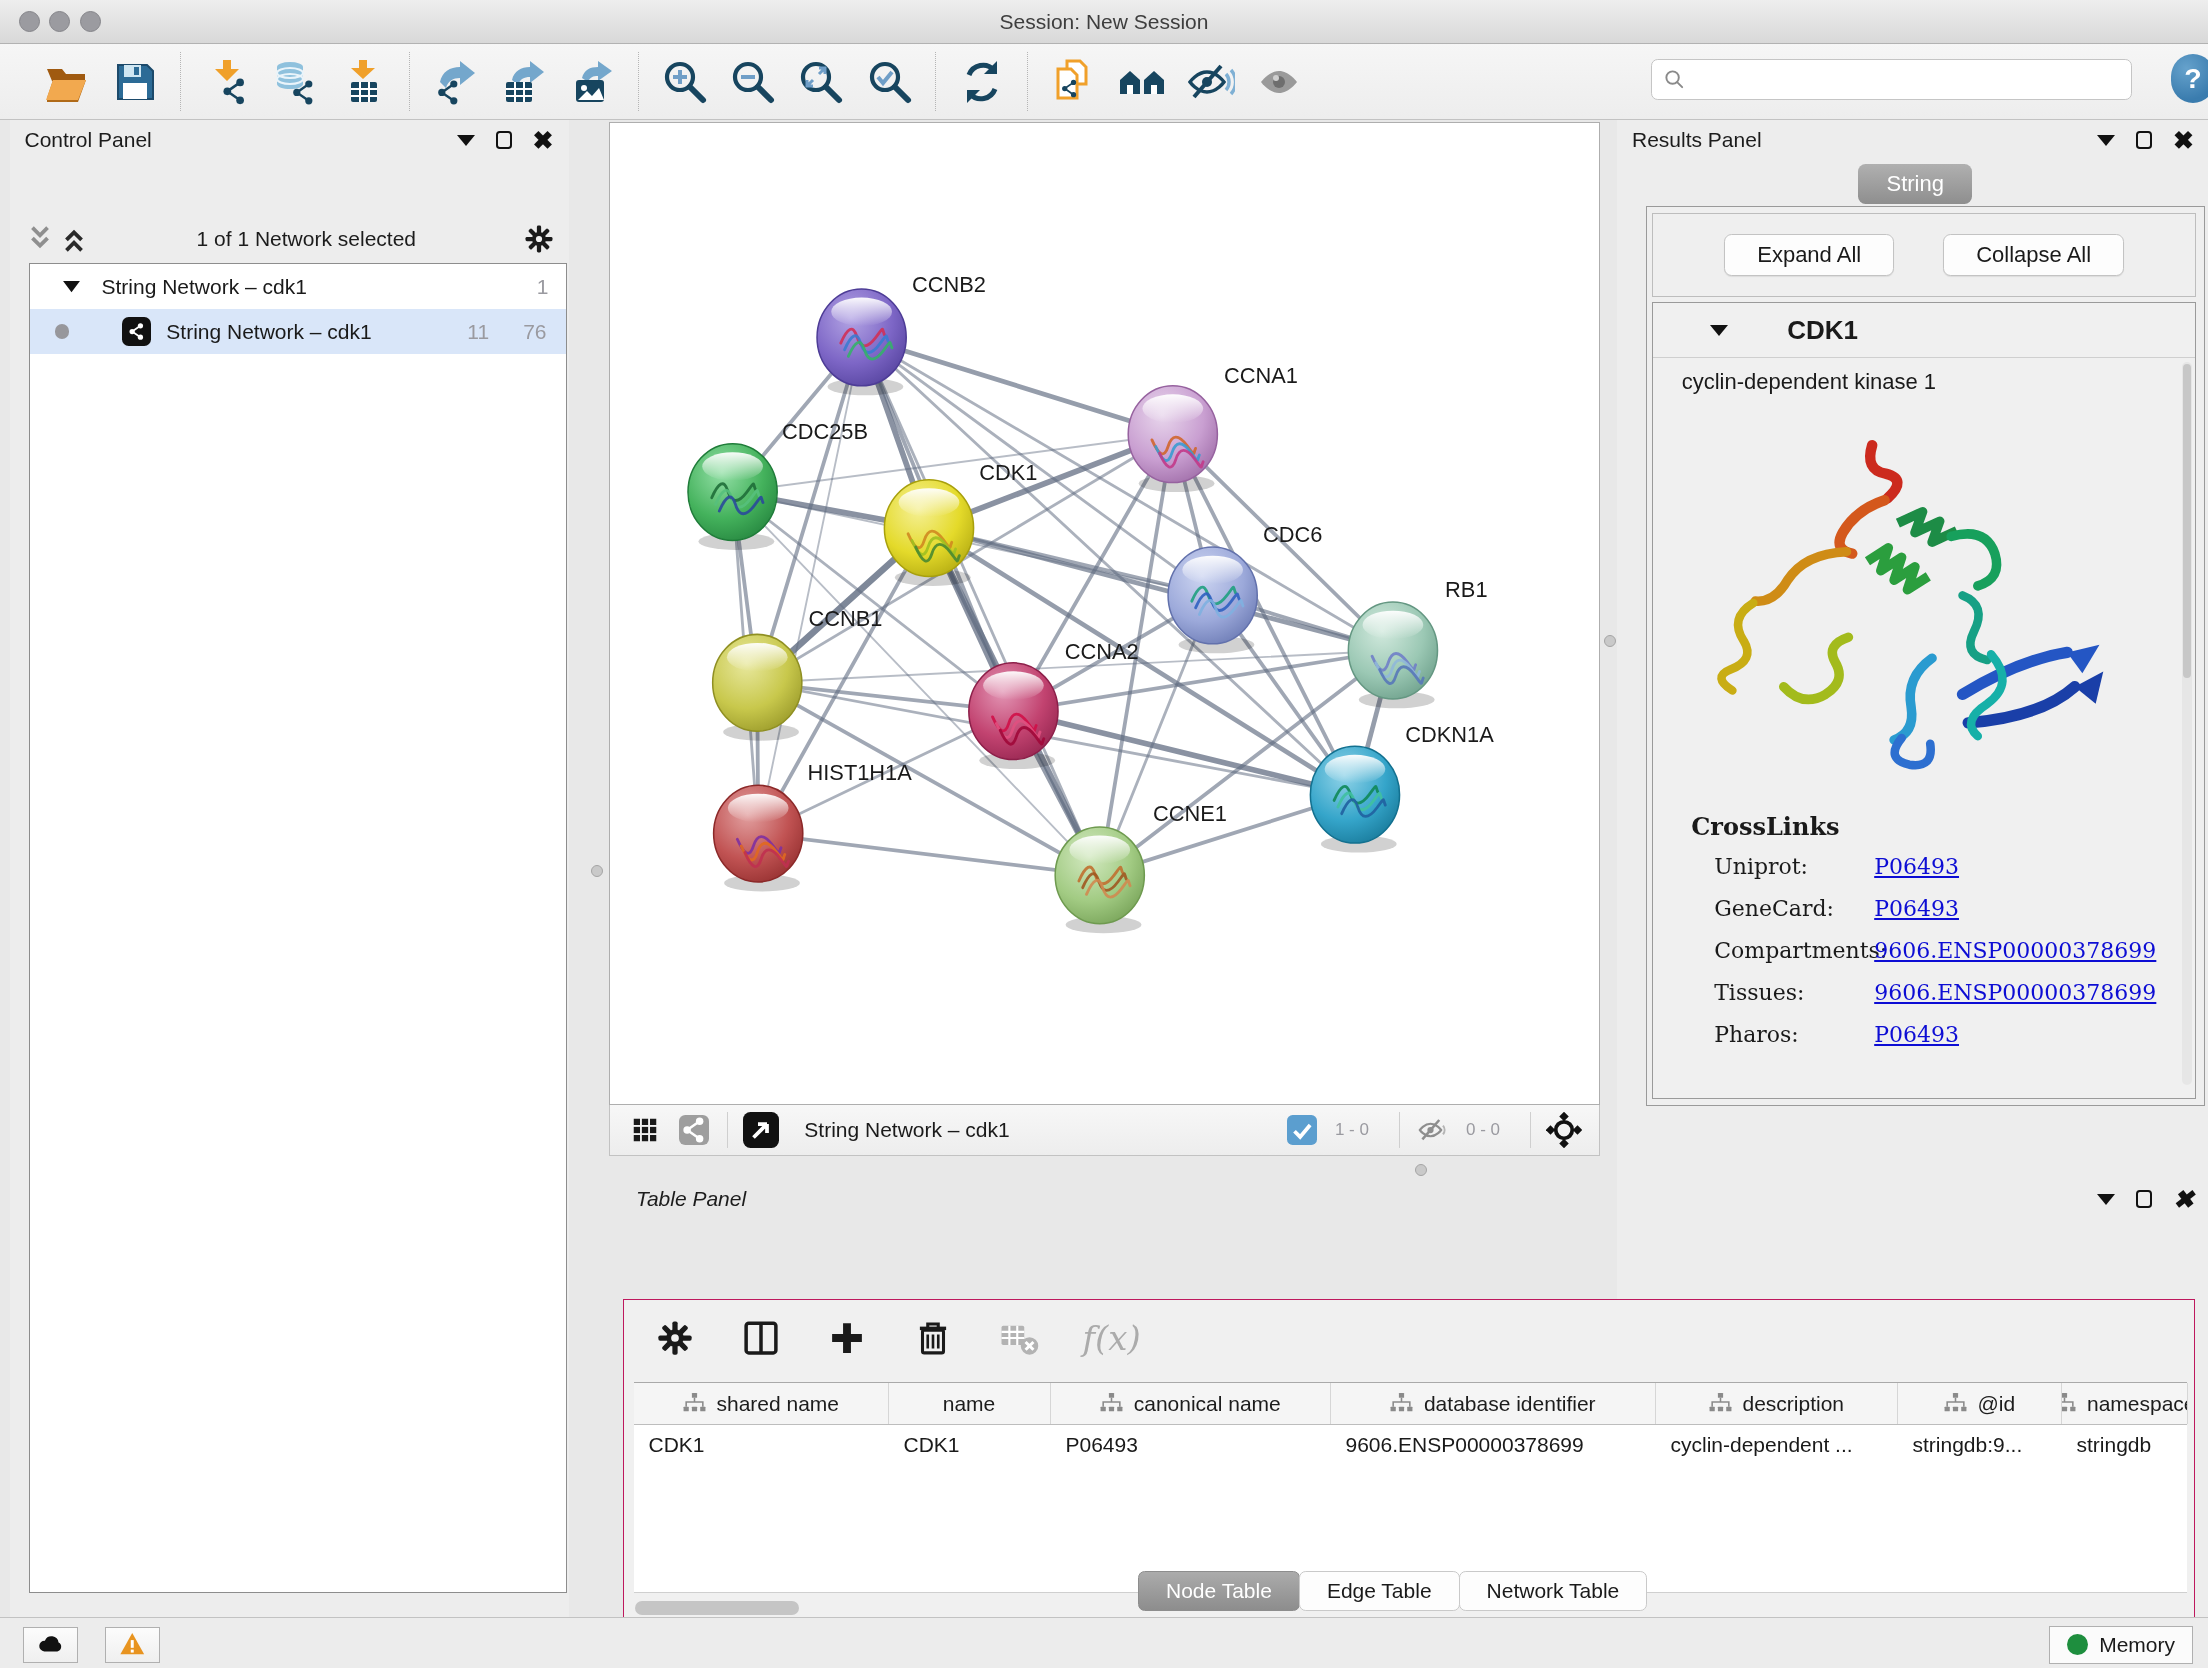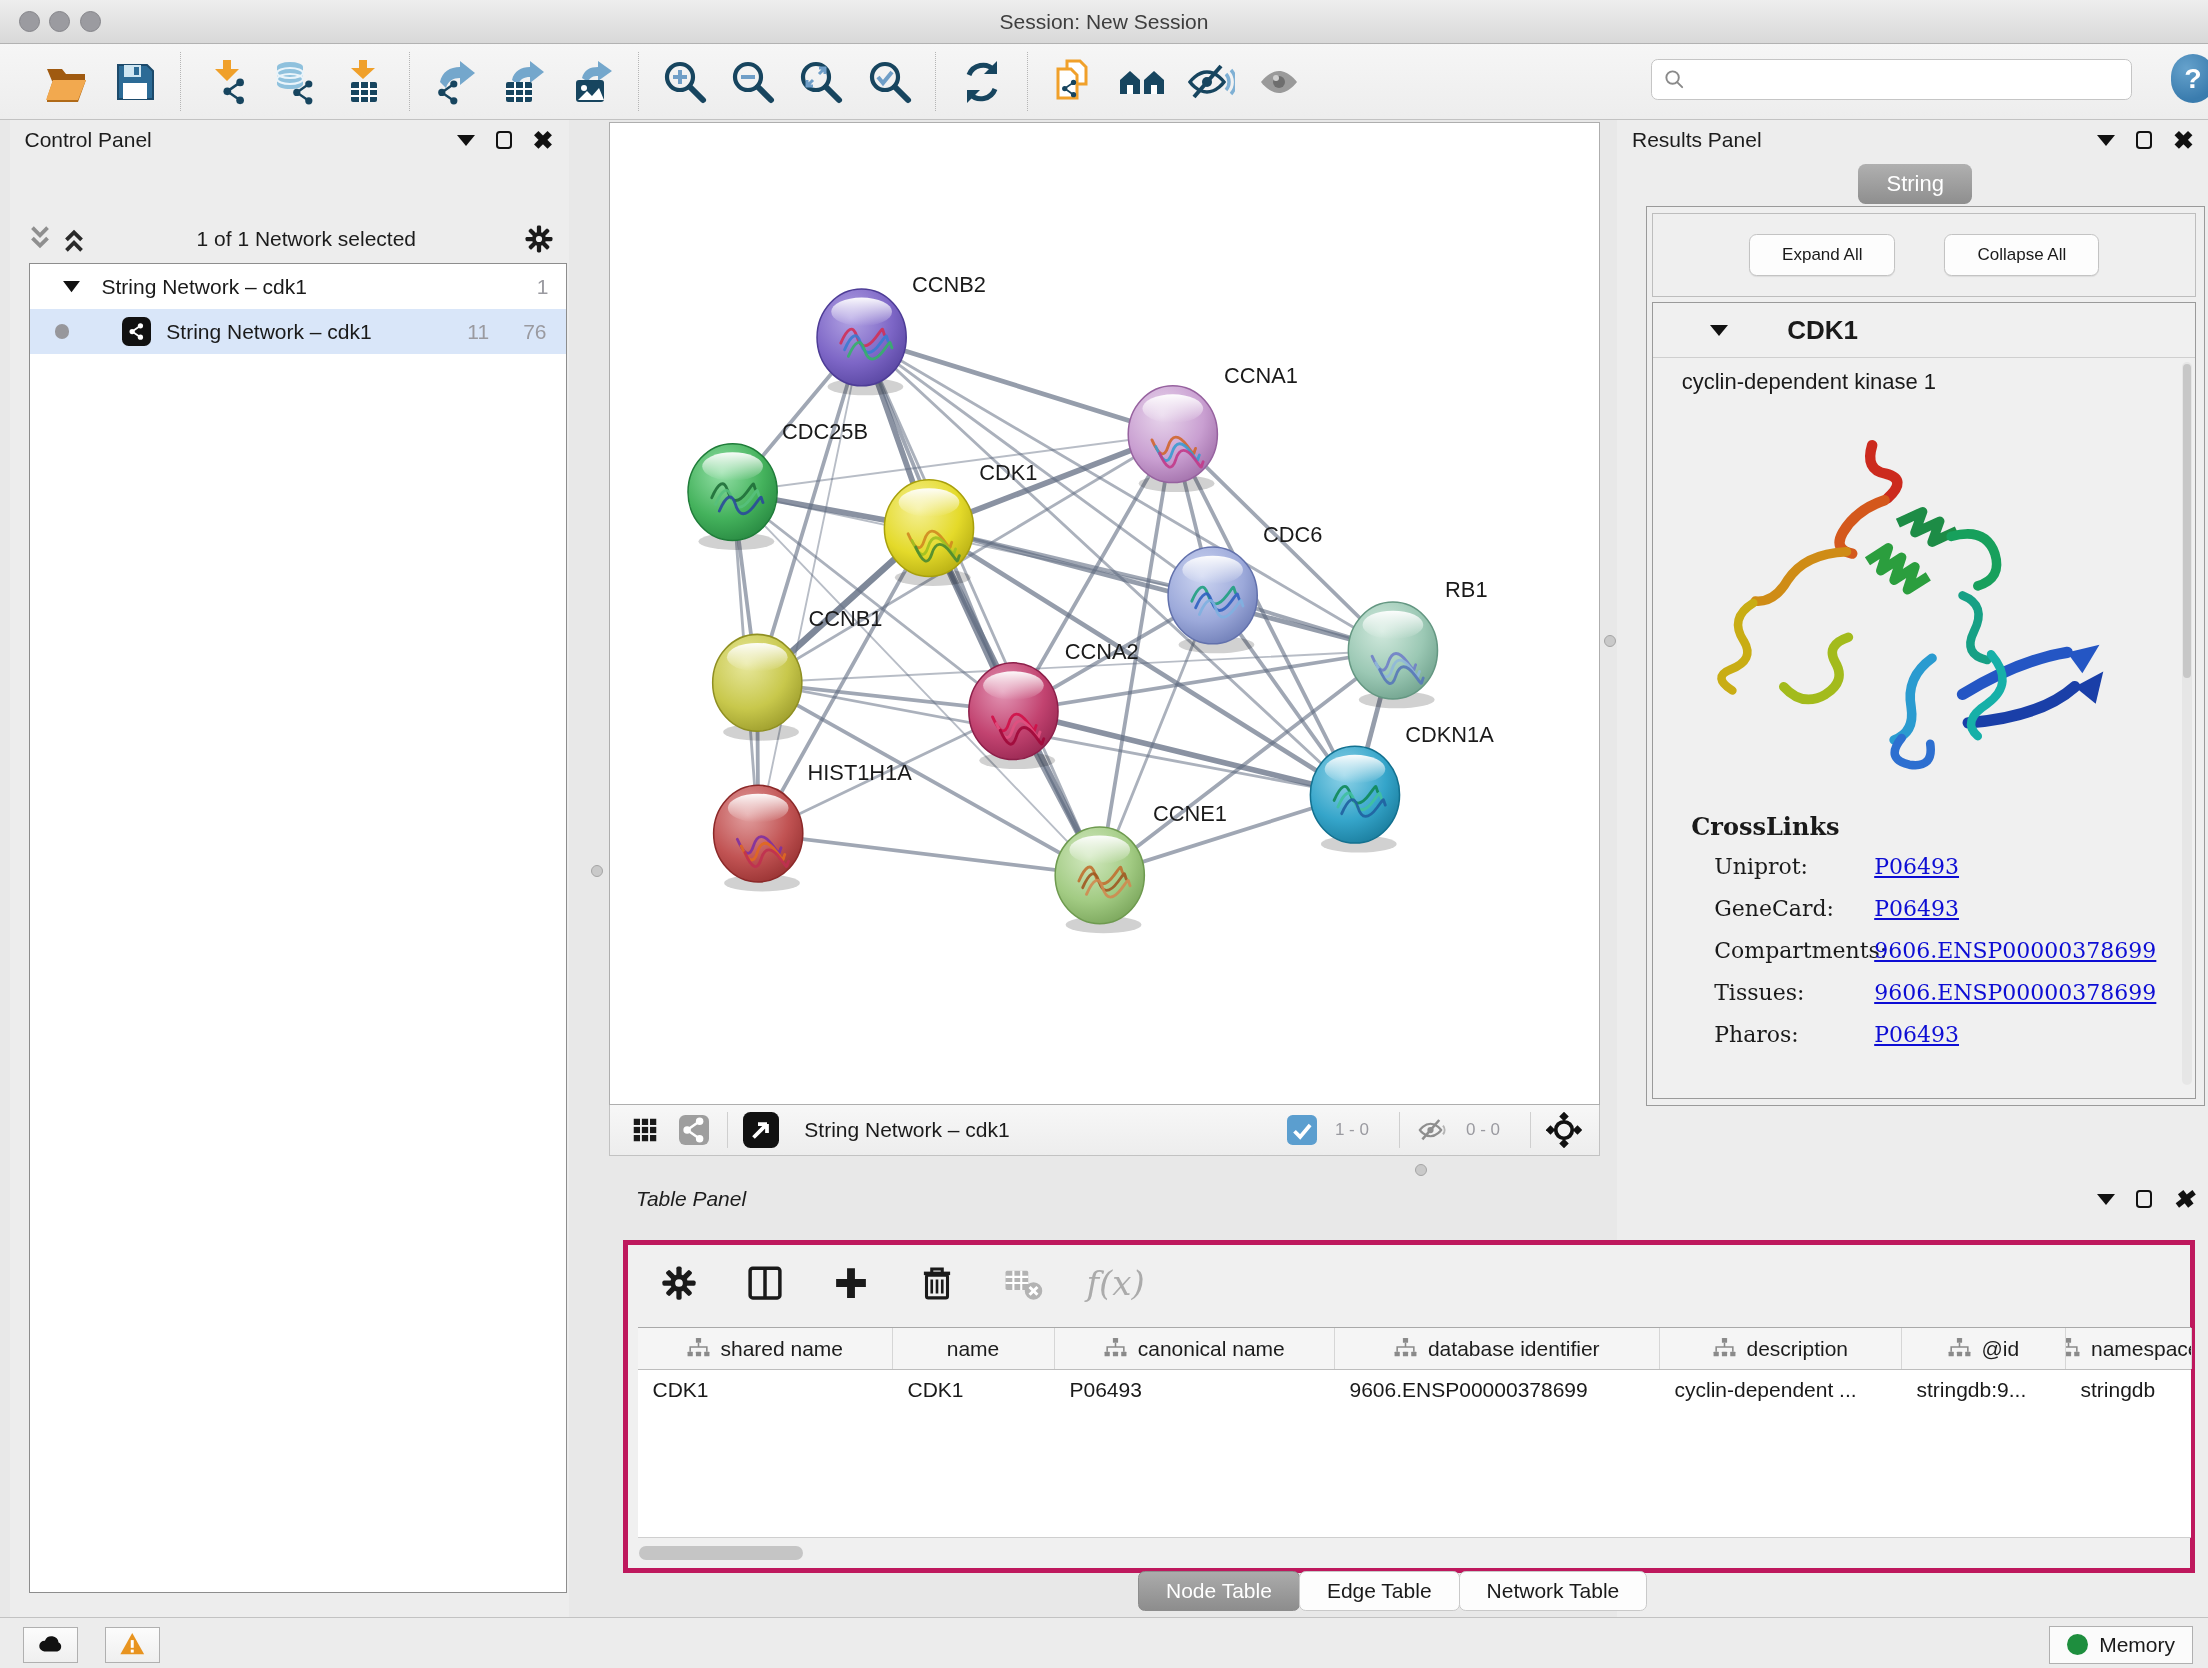--- a/index.html
+++ b/index.html
@@ -62,39 +62,39 @@
 
   .split-dot { width:12.4px; height:12.4px; border-radius:50%; background:#c9c9c9; border:1px solid #a5a5a5; }
 
   
   #results-panel { left:1617px; top:120px; width:592px; height:1497px; background:#ededed; }
   #rp-header { left:0; top:0; width:100%; height:40px; display:flex; align-items:center; padding:0 15px; }
   #rp-header .panel-title { flex:1; }
   #rp-tab { left:241px; top:44px; height:40px; padding:0 28.5px; background:linear-gradient(#b0b0b0,#8e8e8e); color:#fff; font-size:22px; border-radius:7.6px; display:inline-flex; align-items:center; cursor:pointer; }
   #rp-box { left:28.5px; top:86px; width:559px; height:900px; background:#efefef; border:1.9px solid #9a9a9a; }
   #rp-actions { left:5.7px; top:5.7px; width:544px; height:84px; border:1px solid #bdbdbd; display:flex; align-items:center; justify-content:center; gap:49px; }
-  .rp-btn { height:42px; padding:0 32px; background:#fdfdfd; border:1px solid #c3c3c3; border-radius:7.6px; font-size:17px; display:flex; align-items:center; cursor:pointer; box-shadow:0 1px 1px rgba(0,0,0,.08); }
+  .rp-btn { height:42px; padding:0 32px; background:#fdfdfd; border:1px solid #c3c3c3; border-radius:7.6px; font-size:22px; display:flex; align-items:center; cursor:pointer; box-shadow:0 1px 1px rgba(0,0,0,.08); }
   #rp-entry { left:5.7px; top:95px; width:544px; height:797px; border:1px solid #9a9a9a; background:#f0f0f0; }
   #rp-gene-row { height:55px; display:flex; align-items:center; border-bottom:1px solid #cfcfcf; }
   #rp-gene-row .tri-down { margin-left:57px; }
   #rp-gene { font-size:26px; font-weight:bold; margin-left:59px; }
   #rp-desc { font-size:22px; padding:11.4px 0 3.8px 28.5px; }
   #rp-protein { display:block; margin:9.5px auto 0; }
   #rp-crosslinks { padding:15px 0 0 38px; font-family:"DejaVu Serif", serif; }
   #cl-title { font-size:24px; font-weight:bold; margin-bottom:13px; }
   .clrow { display:flex; margin-bottom:17px; font-size:22px; }
   .cllabel { width:183px; padding-left:23px; flex:none; }
   .cllink { color:#0d0dd4; text-decoration:underline; cursor:pointer; word-break:break-all; padding-right:19px; }
   #rp-scroll { position:absolute; right:2.9px; top:59px; width:10.5px; height:723px; background:#e6e6e6; border-radius:5.7px; }
   #rp-thumb { position:absolute; left:1px; top:1.9px; width:8.6px; height:314px; background:#c7c7c7; border-radius:4.8px; }
 
   
   #table-panel-header { left:609px; top:1179px; width:1600px; height:40px; display:flex; align-items:center; padding:0 15px 0 27px;font-style:italic; }
   #table-panel-header .panel-title { flex:1; }
-  #tp-box { left:623px; top:1240px; width:1572px; height:333px; background:#f0f0f0; border:5px solid #be185d; }
+  #tp-box { left:623px; top:1299px; width:1572px; height:333px; background:#f0f0f0; border:1px solid #be185d; }
   #tp-toolbar { left:28.5px; top:7.6px; height:61px; display:flex; align-items:center; gap:42px; }
   .tpicon { width:44px; height:44px; display:flex; align-items:center; justify-content:center; cursor:pointer; }
   .tpicon svg { width:42px; height:42px; }
   #fx-label { font-family:"DejaVu Serif", serif; font-style:italic; font-size:34px; color:#ababab; cursor:default; }
   #tp-table { left:9.5px; top:82px; width:1553px; height:211px; background:#fff; border-top:1.9px solid #a9a9a9; border-bottom:1px solid #cfcfcf; }
   #tp-headrow { display:flex; height:42px; background:#f5f5f5; border-bottom:1.9px solid #bdbdbd; }
   .th { display:flex; align-items:center; justify-content:center; gap:9.5px; font-size:21px; color:#1c1c1c; border-right:1px solid #d6d6d6; overflow:hidden; white-space:nowrap; flex:none; }
   .th svg { width:25px; height:25px; flex:none; }
   .tr { display:flex; height:42px; }
   .td { font-size:21px; padding:7.6px 0 0 15px; overflow:hidden; white-space:nowrap; flex:none; }

